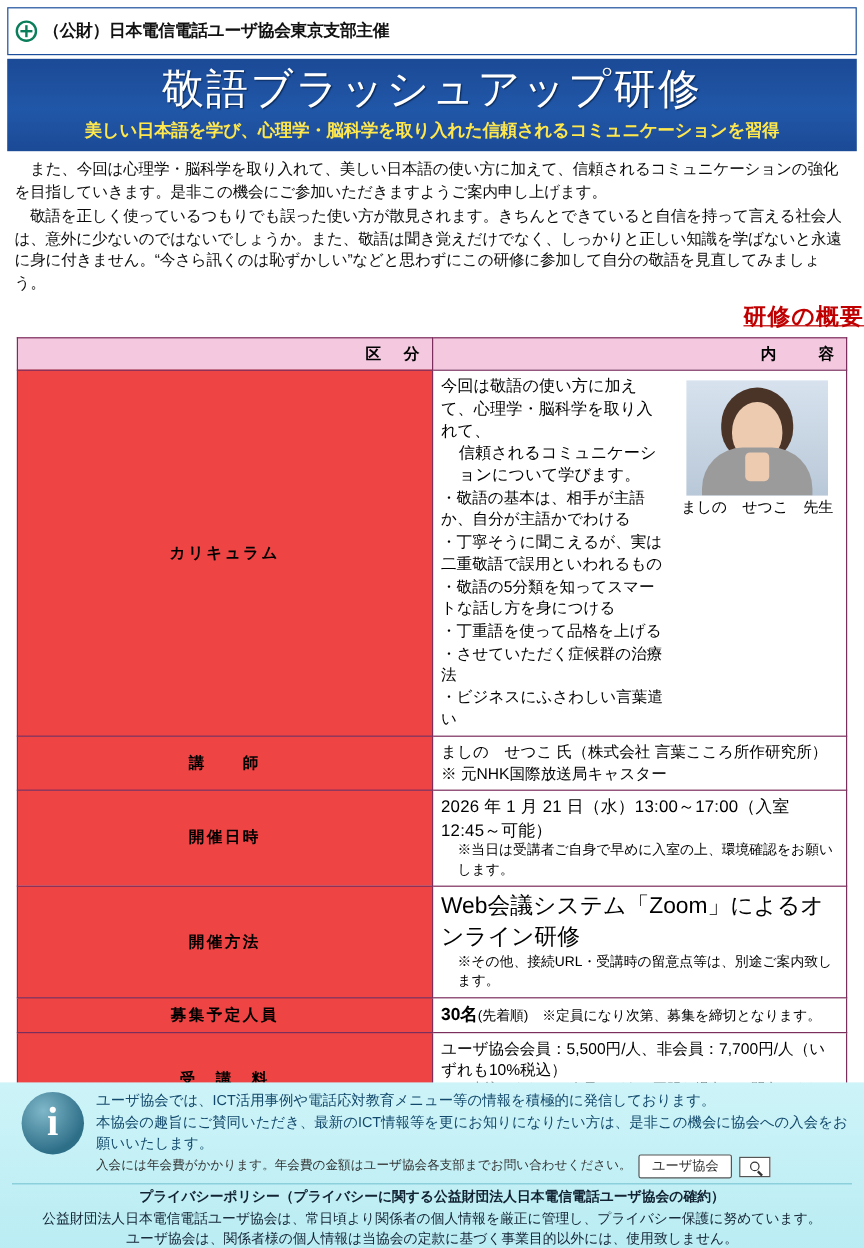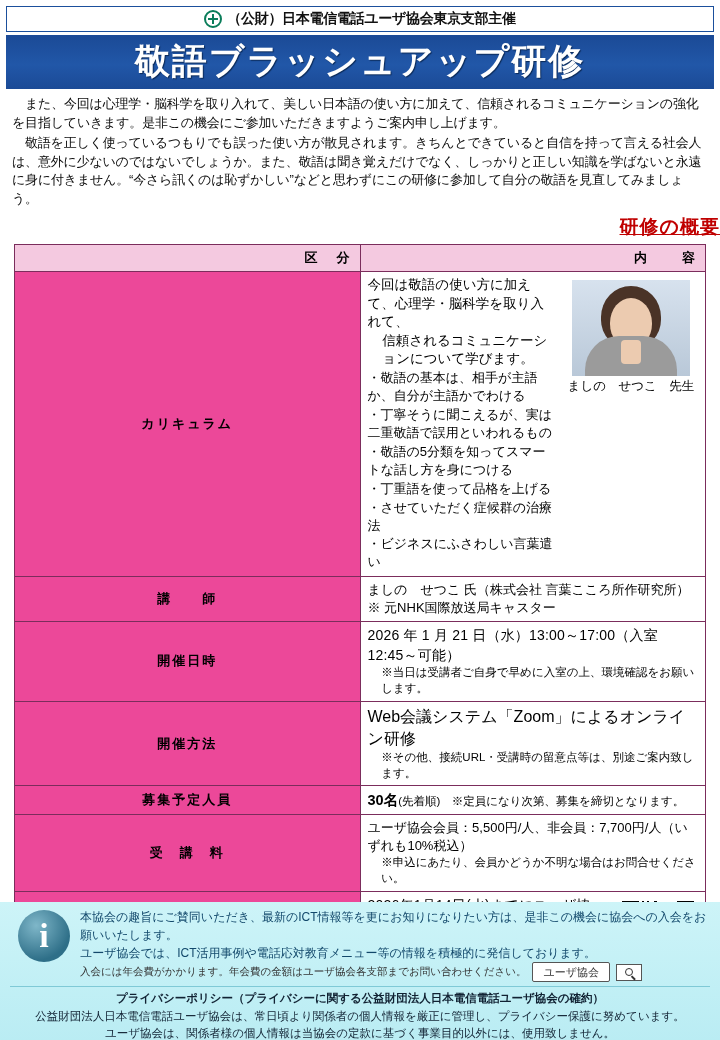--- a/index.html
+++ b/index.html
@@ -14,23 +14,22 @@
     overflow:hidden;
   }
   .page { width:720px; height:1040px; position:relative; }
 
   
   .org-bar {
     display:flex; align-items:center;
     border:1px solid #1b4f9c;
     margin:6px 6px 0 6px;
     padding:2px 6px;
-    height:26px;
+    height:40px;
     background:#ffffff;
-    justify-content:center;
   }
   .org-logo {
     width:18px; height:18px; border-radius:50%;
     border:2px solid #0a7d5a;
     position:relative; margin-right:5px; flex:0 0 auto;
   }
   .org-logo::before, .org-logo::after {
     content:""; position:absolute; background:#0a7d5a;
   }
   .org-logo::before { left:50%; top:2px; width:2px; height:10px; margin-left:-1px; }
@@ -41,21 +40,21 @@
   .title-band {
     margin:3px 6px 0 6px;
     background:#1f4e9c;
     background:linear-gradient(#1b4a96,#2157a8 55%,#1b4a96);
     padding:6px 0 8px 0;
     text-align:center;
   }
   .main-title {
     color:#ffffff;
     font-size:35px;
-    font-weight:bold;
+    font-weight:normal;
     letter-spacing:2px;
     text-shadow:1px 1px 1px #0b2a58;
     line-height:1.15;
   }
   .sub-title {
     color:#ffe84d;
     font-size:14.5px;
     font-weight:bold;
     margin-top:4px;
     letter-spacing:-0.2px;
@@ -90,21 +89,21 @@
     table-layout:fixed;
   }
   table.main td {
     border:1px solid #7b2d5c;
     vertical-align:middle;
     padding:4px 7px;
     font-size:13px;
     line-height:1.38;
   }
   td.lbl {
-    background:#ec4899;
+    background:#ef4444;
     width:105px;
     text-align:center;
     font-weight:bold;
     letter-spacing:2px;
     font-size:13px;
   }
   .hdr td { background:#f4c9e0; text-align:right; font-weight:bold; letter-spacing:3px; }
   .bullets { margin:0; padding:0; list-style:none; }
   .bullets li { margin:0 0 1px 0; }
   .cur-top { font-size:13.5px; }
@@ -134,21 +133,21 @@
     position:absolute; left:50%; bottom:0; margin-left:-46px;
     width:92px; height:40px; border-radius:34px 34px 0 0;
     background:#9b9b9b;
   }
   .portrait .collar {
     position:absolute; left:50%; bottom:12px; margin-left:-10px;
     width:20px; height:24px; background:#eccbb0; border-radius:4px;
   }
   .portrait-cap { font-size:12.5px; margin-top:2px; }
 
-  .zoom-line { font-size:16px; }
+  .zoom-line { font-size:19px; }
   .small-note { font-size:11.5px; }
   .date-line { font-size:14px; letter-spacing:0.2px; }
   .big-num { font-size:14.5px; font-weight:bold; }
   .link { color:#1a2fb5; text-decoration:underline; }
   .red-u { color:#c00000; text-decoration:underline; font-weight:bold; }
 
   .apply-cell { position:relative; padding-right:110px !important; }
   .qr {
     position:absolute; right:8px; top:6px;
     width:78px; height:78px; background:#ffffff;
@@ -200,20 +199,21 @@
 
 <div class="page">
 
   <div class="org-bar">
     <span class="org-logo"></span>
     <span class="org-name">（公財）日本電信電話ユーザ協会東京支部主催</span>
   </div>
 
   <div class="title-band">
     <div class="main-title">敬語ブラッシュアップ研修</div>
+    <div class="sub-title">美しい日本語を学び、心理学・脳科学を取り入れた信頼されるコミュニケーションを習得</div>
   </div>
 
   <div class="intro">
     <p>また、今回は心理学・脳科学を取り入れて、美しい日本語の使い方に加えて、信頼されるコミュニケーションの強化を目指していきます。是非この機会にご参加いただきますようご案内申し上げます。</p>
     <p>敬語を正しく使っているつもりでも誤った使い方が散見されます。きちんとできていると自信を持って言える社会人は、意外に少ないのではないでしょうか。また、敬語は聞き覚えだけでなく、しっかりと正しい知識を学ばないと永遠に身に付きません。“今さら訊くのは恥ずかしい”などと思わずにこの研修に参加して自分の敬語を見直してみましょう。</p>
   </div>
 
   <div class="section-head">研修の概要</div>
 
   <table class="main">
@@ -514,22 +514,22 @@
 
       </td>
     </tr>
   </tbody>
     </table>
 
   <div class="footer">
     <div class="foot-top">
       <div class="info-badge">i</div>
       <div class="foot-text">
+        <div class="l1">ユーザ協会では、ICT活用事例や電話応対教育メニュー等の情報を積極的に発信しております。</div>
         <div class="l1">本協会の趣旨にご賛同いただき、最新のICT情報等を更にお知りになりたい方は、是非この機会に協会への入会をお願いいたします。</div>
-        <div class="l1">ユーザ協会では、ICT活用事例や電話応対教育メニュー等の情報を積極的に発信しております。</div>
         <div class="l3">
           <span>入会には年会費がかかります。年会費の金額はユーザ協会各支部までお問い合わせください。</span>
           <span class="pill">ユーザ協会</span>
           <span class="searchbtn">
               <span class="mag"></span>
             </span>
         </div>
       </div>
     </div>
     <div class="privacy">

